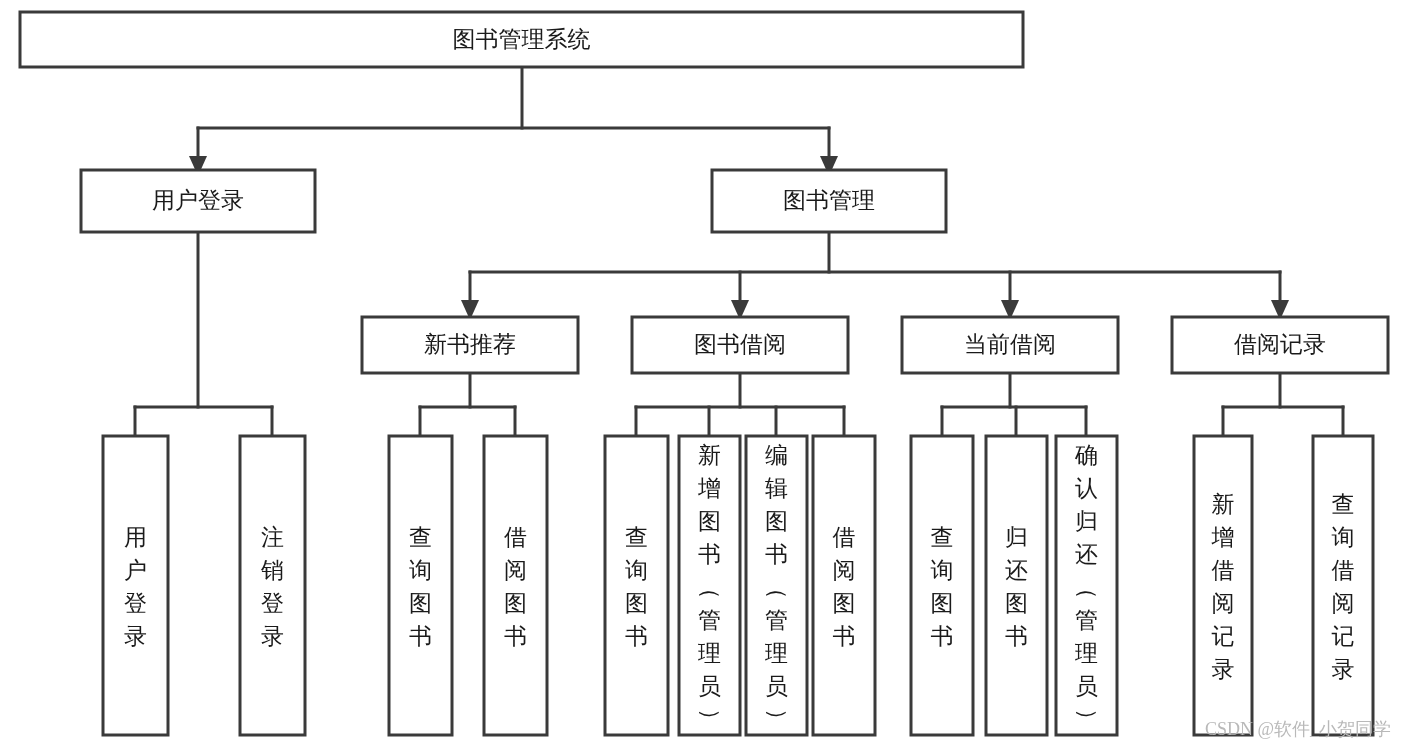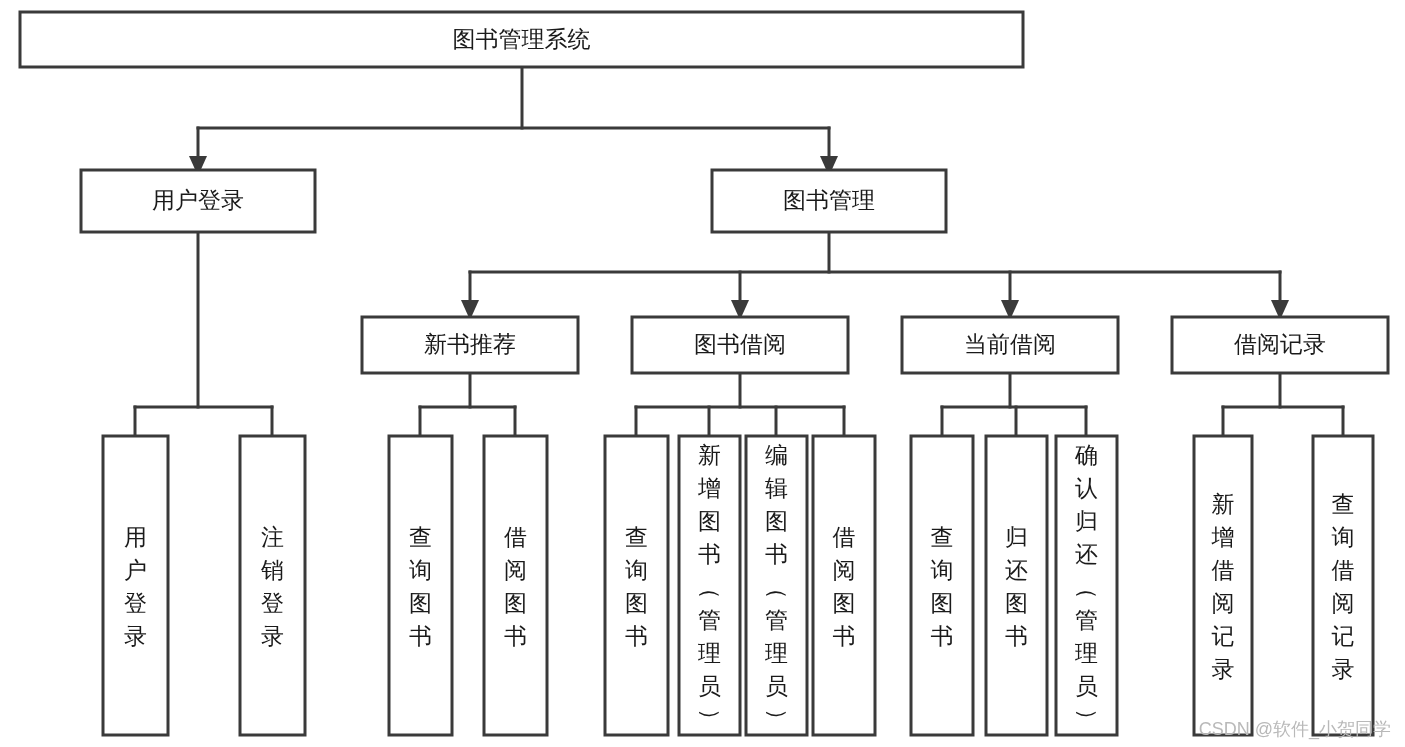--- a/index.html
+++ b/index.html
@@ -45,21 +45,21 @@
     font-family: "Liberation Sans", "DejaVu Sans", sans-serif;
     font-size: 23px;
     fill: #1a1a1a;
     text-anchor: middle;
     dominant-baseline: middle;
   }
   .watermark-text {
     position: absolute;
     right: 14px;
     bottom: 6px;
-    font-family: Liberation Sans, sans-serif;
+    font-family: Liberation Serif, serif;
     font-size: 18px;
     color: #b9b9b9;
     white-space: nowrap;
     pointer-events: none;
     user-select: none;
     margin-left: 12px;
   }
 </style>
 </head>
 <body>

